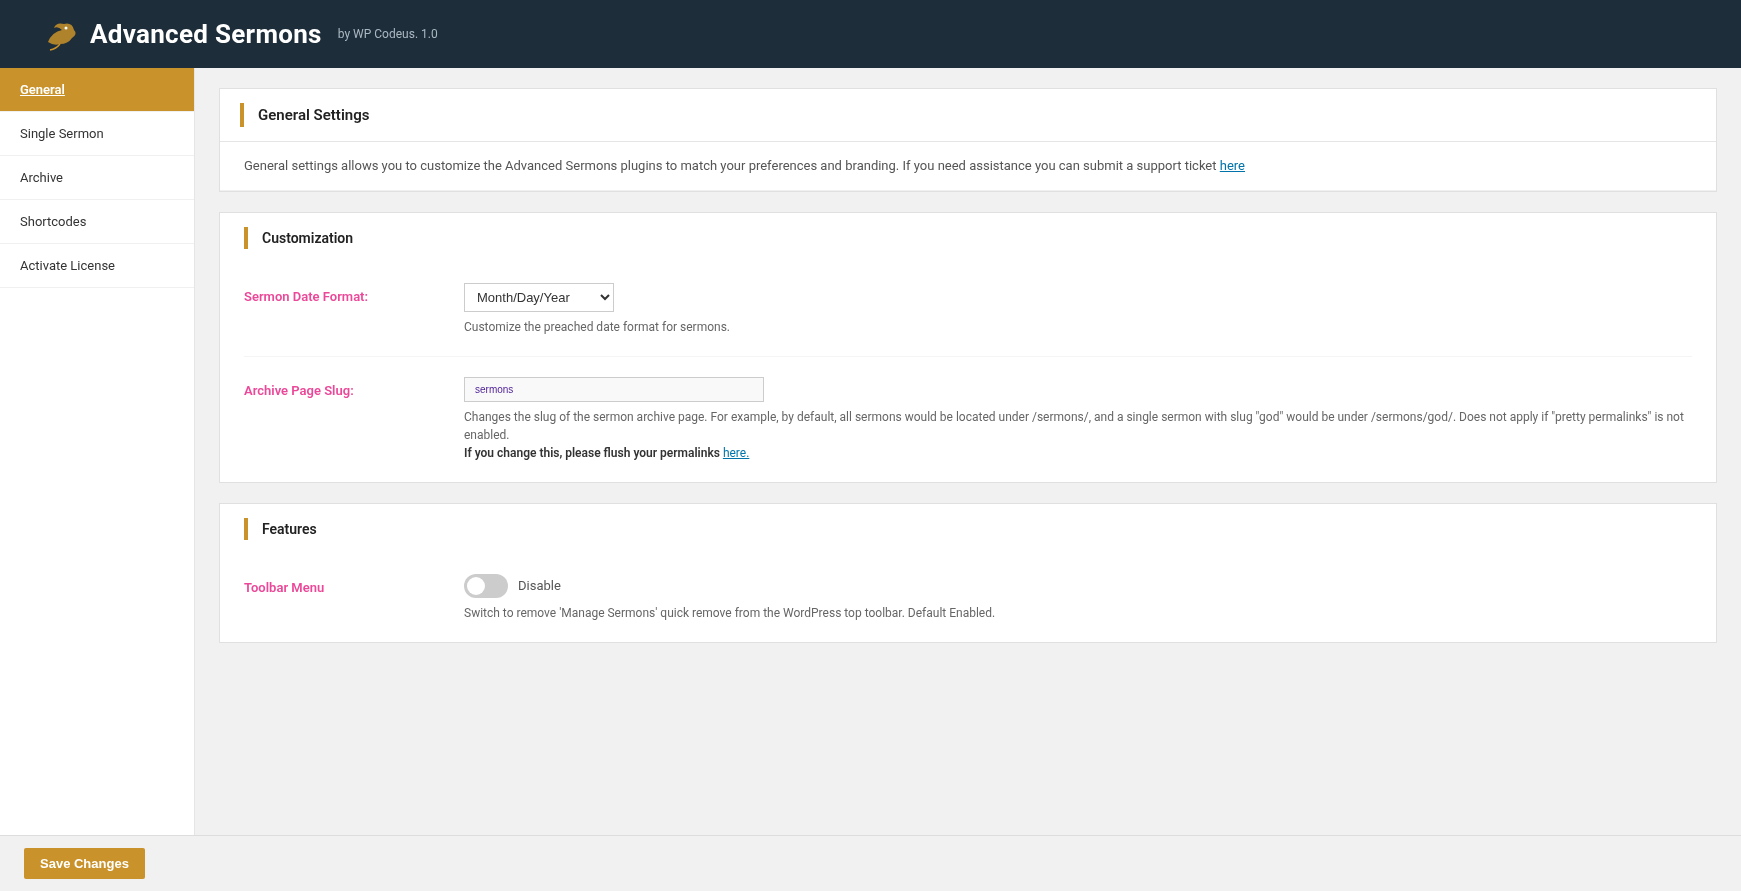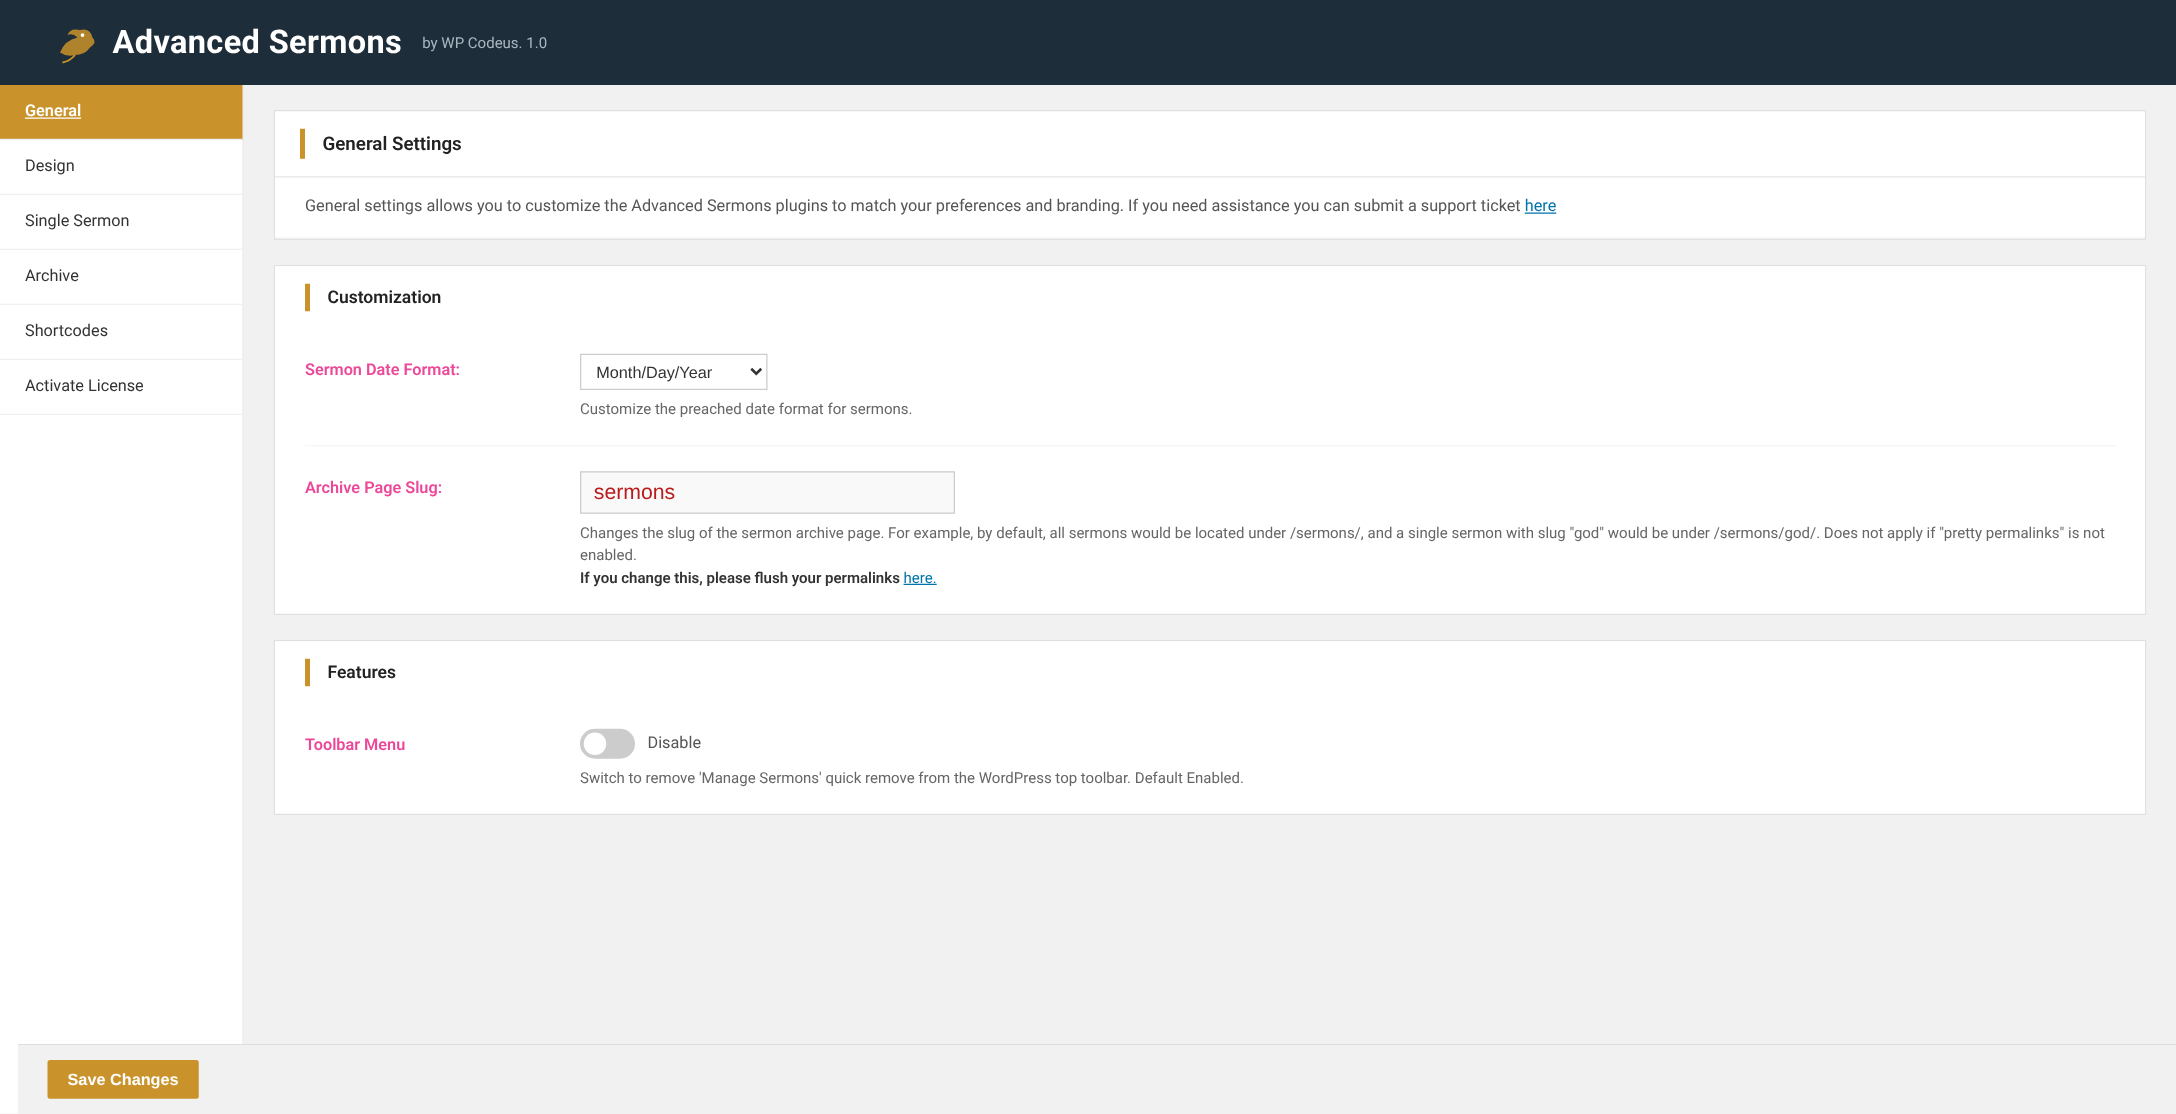--- a/index.html
+++ b/index.html
@@ -160,22 +160,22 @@
       color: #333;
       cursor: pointer;
       min-width: 150px;
     }
 
     
     .setting-input {
       border: 1px solid #ccc;
       background: #f9f9f9;
       padding: 6px 10px;
-      font-size: 17px;
-      color: #b91c1c;
+      font-size: 10px;
+      color: #4c1d95;
       width: 300px;
       outline: none;
     }
 
     .setting-help {
       font-size: 12px;
       color: #666;
       margin-top: 6px;
       line-height: 1.5;
     }
@@ -231,21 +231,21 @@
     }
     .toggle-label {
       font-size: 13px;
       color: #555;
     }
 
     
     .save-btn-bar {
       position: fixed;
       bottom: 0;
-      left: 14px;
+      left: 0;
       right: 0;
       background: #f1f1f1;
       padding: 12px 24px;
       border-top: 1px solid #ddd;
     }
     .save-btn {
       background: #c9922a;
       color: #fff;
       border: none;
       padding: 8px 16px;
@@ -291,23 +291,20 @@
   </div>
 </header>
 
 <div class="layout">
 
   <nav class="sidebar">
     <div class="sidebar-item active">
       <span>General</span>
     </div>
     <div class="sidebar-item">
-      <span>Design</span>
-    </div>
-    <div class="sidebar-item">
       <span>Single Sermon</span>
     </div>
     <div class="sidebar-item">
       <span>Archive</span>
     </div>
     <div class="sidebar-item">
       <span>Shortcodes</span>
     </div>
     <div class="sidebar-item">
       <span>Activate License</span>

